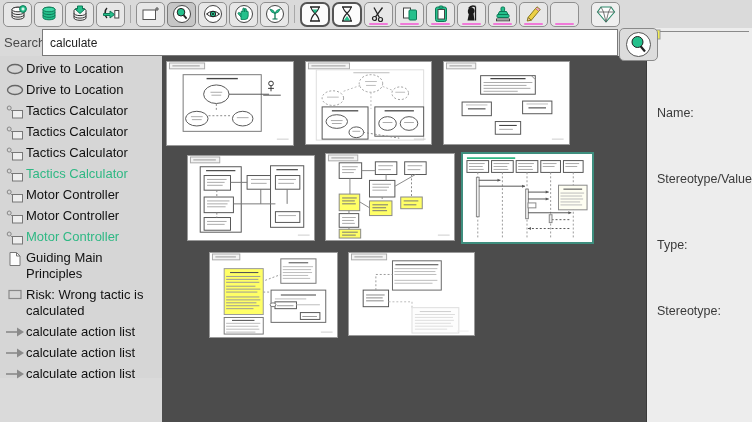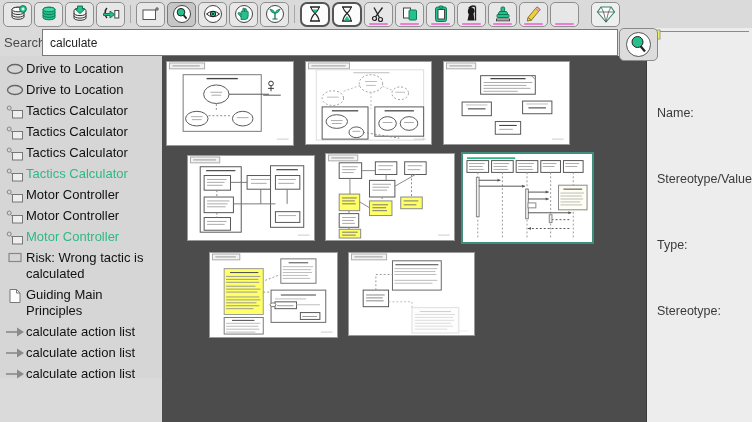--- a/index.html
+++ b/index.html
@@ -305,35 +305,35 @@
             <circle cx="3.2" cy="4" r="2" fill="none" stroke="#888"></circle>
             <path d="M4.5,5.5 L7,8" stroke="#888"></path>
             <rect x="6.5" y="6.5" width="10" height="7.5" fill="#eee" stroke="#777"></rect>
           </svg>
       </span>
       <span class="slabel">Motor Controller</span>
     </div>
 
     <div class="srow">
       <span class="sic">
-        <svg width="16" height="13" viewBox="0 0 16 13">
-            <rect x="2" y="2.5" width="12" height="8" fill="#d6d6d6" stroke="#888" stroke-width="1.2"></rect>
-          </svg>
-      </span>
-      <span class="slabel">Risk: Wrong tactic is calculated</span>
-    </div>
-
-    <div class="srow">
-      <span class="sic">
         <svg width="14" height="16" viewBox="0 0 14 16">
             <path d="M2,1.5 H8.5 L12,5 V14.5 H2 Z" fill="#fdfdfd" stroke="#777"></path>
             <path d="M8.5,1.5 V5 H12" fill="none" stroke="#777"></path>
           </svg>
       </span>
       <span class="slabel">Guiding Main Principles</span>
+    </div>
+
+    <div class="srow">
+      <span class="sic">
+        <svg width="16" height="13" viewBox="0 0 16 13">
+            <rect x="2" y="2.5" width="12" height="8" fill="#d6d6d6" stroke="#888" stroke-width="1.2"></rect>
+          </svg>
+      </span>
+      <span class="slabel">Risk: Wrong tactic is calculated</span>
     </div>
 
     <div class="srow">
       <span class="sic">
         <svg width="20" height="14" viewBox="0 0 20 14">
             <path d="M1,7 H13" stroke="#8a8a8a" stroke-width="1.6"></path>
             <path d="M12,2.5 L19,7 L12,11.5 Z" fill="#8a8a8a"></path>
           </svg>
       </span>
       <span class="slabel">calculate action list</span>

